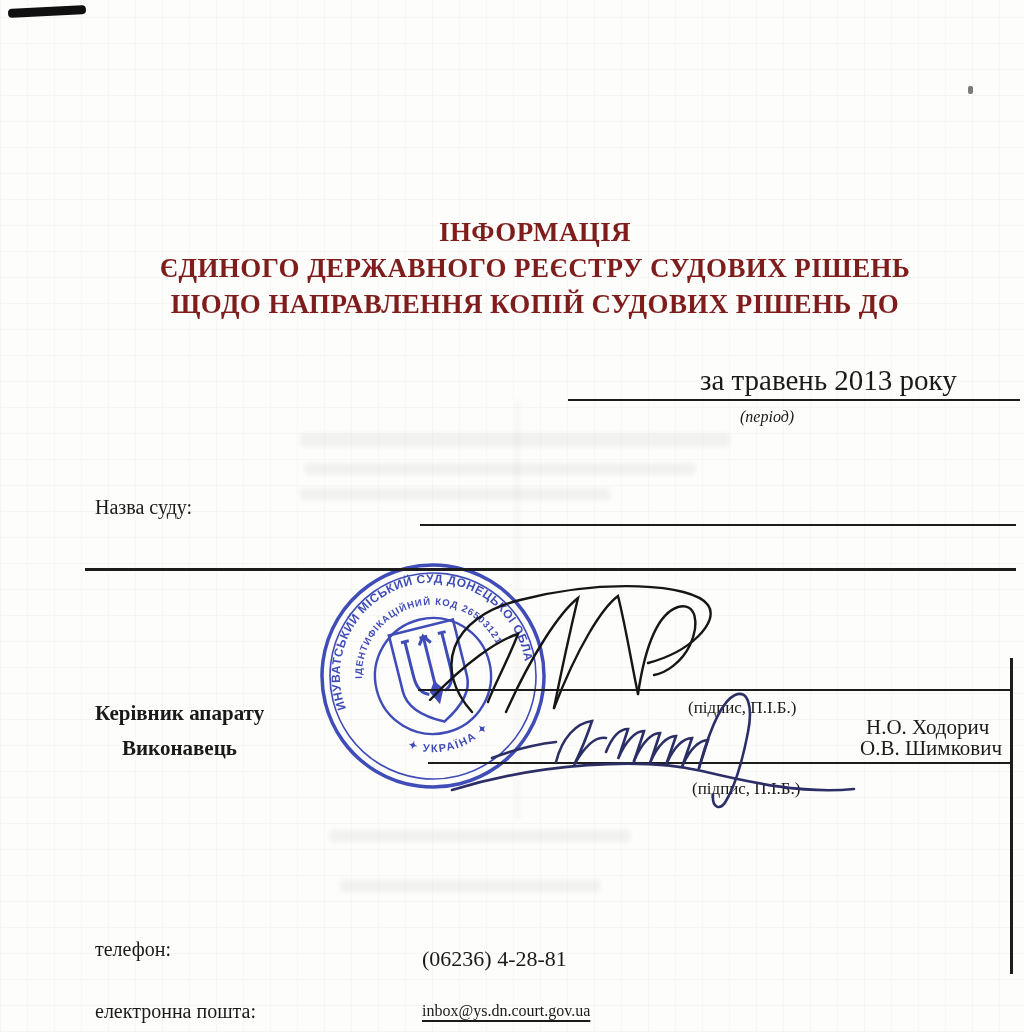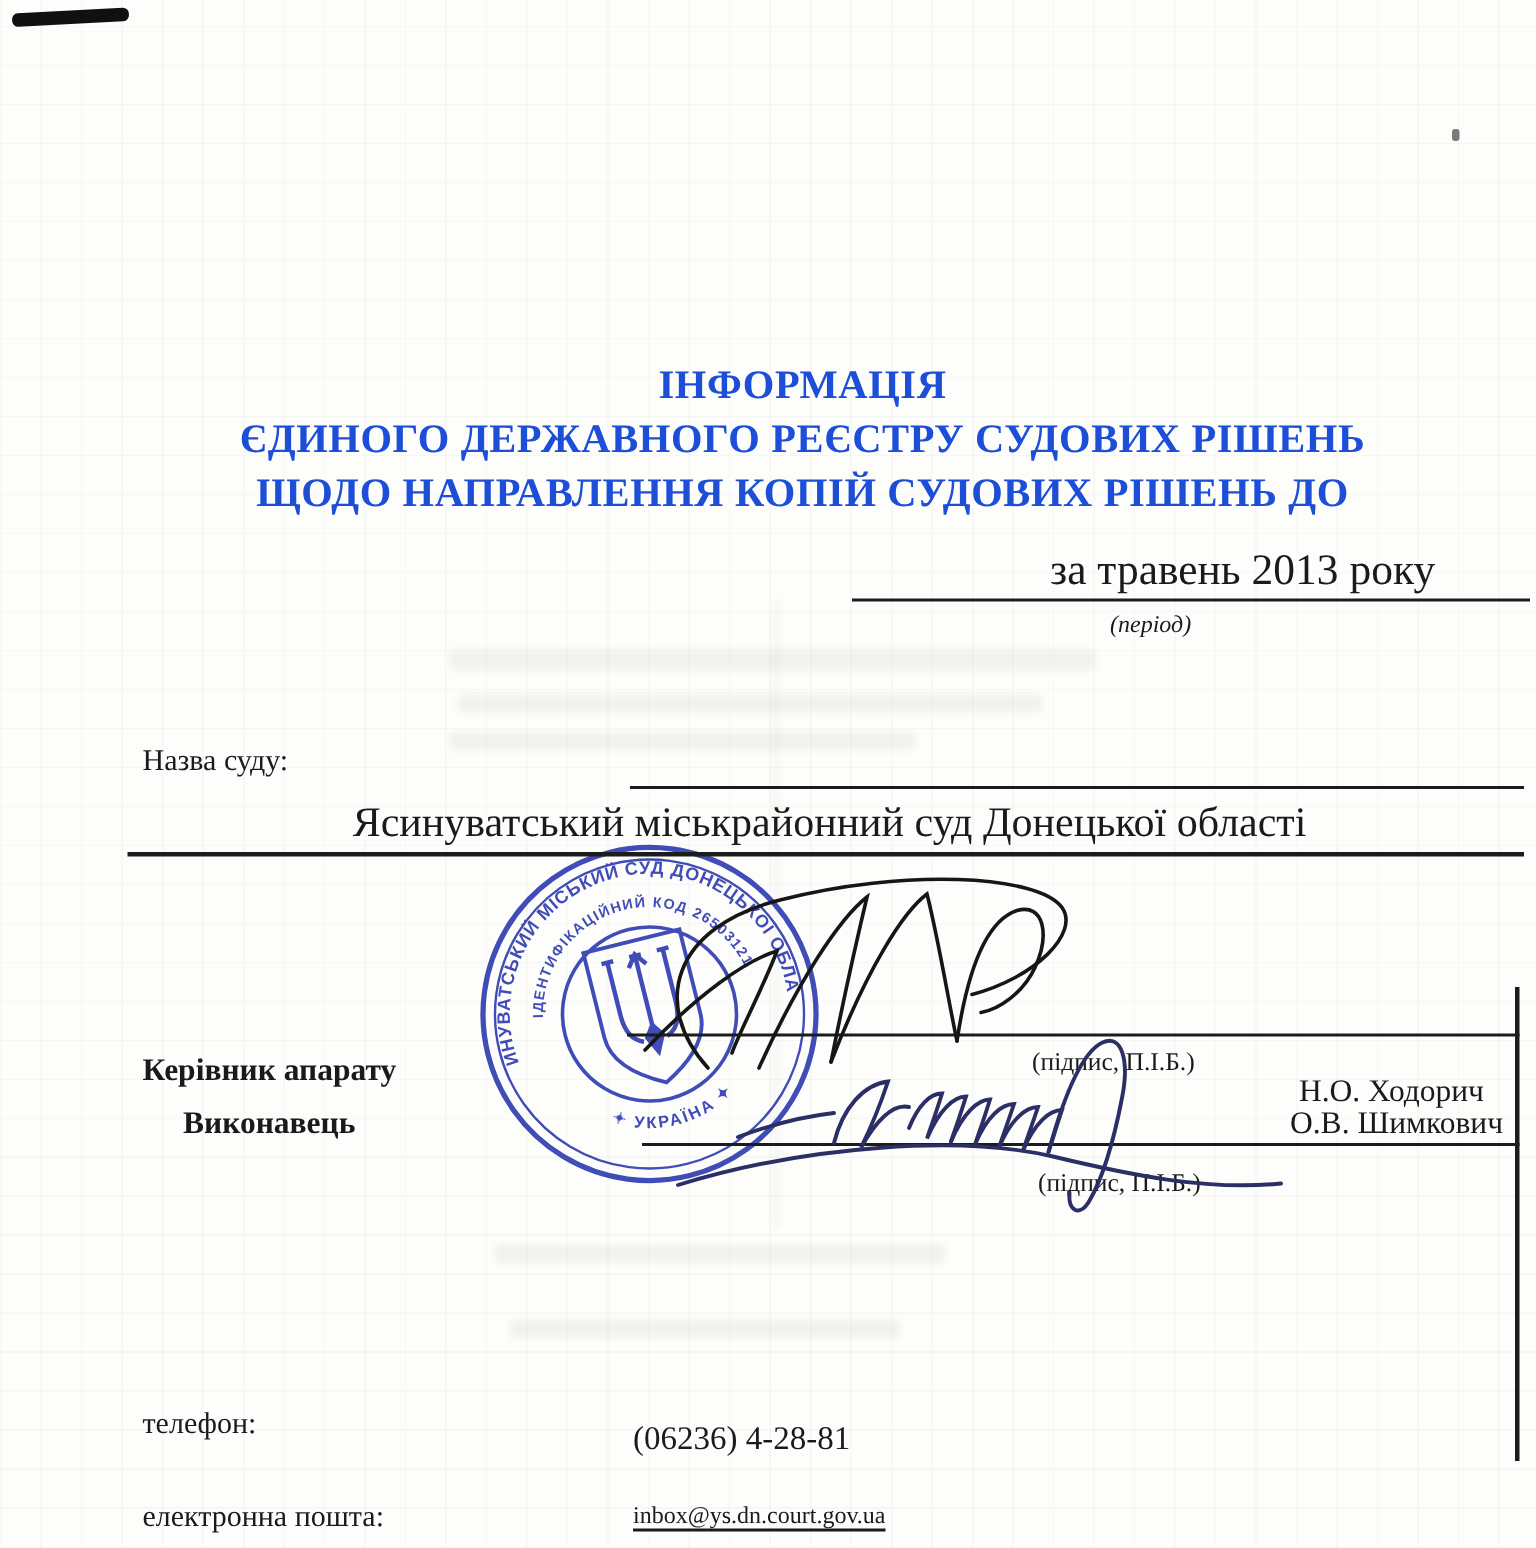--- a/index.html
+++ b/index.html
@@ -11,22 +11,22 @@
   
   .page::before{
     content:"";position:absolute;inset:0;z-index:0;
     background:
       repeating-linear-gradient(0deg,rgba(120,140,120,.05) 0 1px,transparent 1px 26px),
       repeating-linear-gradient(90deg,rgba(120,140,120,.045) 0 1px,transparent 1px 27px);
   }
   .ghost{position:absolute;background:#5c6e5c;opacity:.07;filter:blur(2px);border-radius:3px;z-index:1;}
   .artifact{position:absolute;background:#101010;z-index:6;}
   .title{
-    position:absolute;left:46px;top:238px;width:978px;text-align:center;z-index:3;
-    font-weight:bold;font-size:27px;line-height:36px;color:#1d4ed8;letter-spacing:.4px;
+    position:absolute;left:46px;top:214px;width:978px;text-align:center;z-index:3;
+    font-weight:bold;font-size:27px;line-height:36px;color:#7f1d1d;letter-spacing:.4px;
   }
   .period-value{position:absolute;left:700px;top:364px;width:320px;text-align:left;font-size:29px;z-index:3;}
   .rule{position:absolute;background:#1c1c1c;z-index:4;}
   .period-caption{position:absolute;left:740px;top:408px;width:150px;text-align:left;font-style:italic;font-size:16px;z-index:3;}
   .label{position:absolute;font-size:20px;z-index:3;}
   .label-bold{position:absolute;font-size:21px;font-weight:bold;z-index:3;}
   .court-name{position:absolute;left:90px;top:533px;width:926px;text-align:center;font-size:28px;z-index:3;}
   .sig-name{position:absolute;font-size:21px;z-index:3;white-space:nowrap;}
   .sig-caption{position:absolute;font-size:17px;z-index:3;white-space:nowrap;}
   .contact-value{position:absolute;font-size:22px;z-index:3;white-space:nowrap;}
@@ -54,21 +54,20 @@
     <div>ЄДИНОГО ДЕРЖАВНОГО РЕЄСТРУ СУДОВИХ РІШЕНЬ</div>
     <div>ЩОДО НАПРАВЛЕННЯ КОПІЙ СУДОВИХ РІШЕНЬ ДО</div>
   </div>
 
   <div class="period-value">за травень 2013 року</div>
   <div class="rule" style="left:568px;top:399px;width:452px;height:2px;"></div>
   <div class="period-caption">(період)</div>
 
   <div class="label" style="left:95px;top:496px;">Назва суду:</div>
   <div class="rule" style="left:420px;top:524px;width:596px;height:2px;"></div>
-  <div class="court-name">Ясинуватський міськрайонний суд Донецької області</div>
   <div class="rule" style="left:85px;top:568px;width:931px;height:3px;"></div>
 
   <svg class="stamp" viewBox="-115 -115 230 230">
     <g transform="rotate(-14)" stroke="#2c39b0" fill="none" stroke-width="3.5">
       <circle r="111"></circle>
       <circle r="103" stroke-width="1.6"></circle>
       <circle r="58" stroke-width="2.4"></circle>
       <defs>
         <path id="ringOuter" d="M -92.6,8.1 A 93,93 0 1 1 92.6,8.1"></path>
         <path id="ringInner" d="M -70.7,6.2 A 71,71 0 1 1 70.7,6.2"></path>

